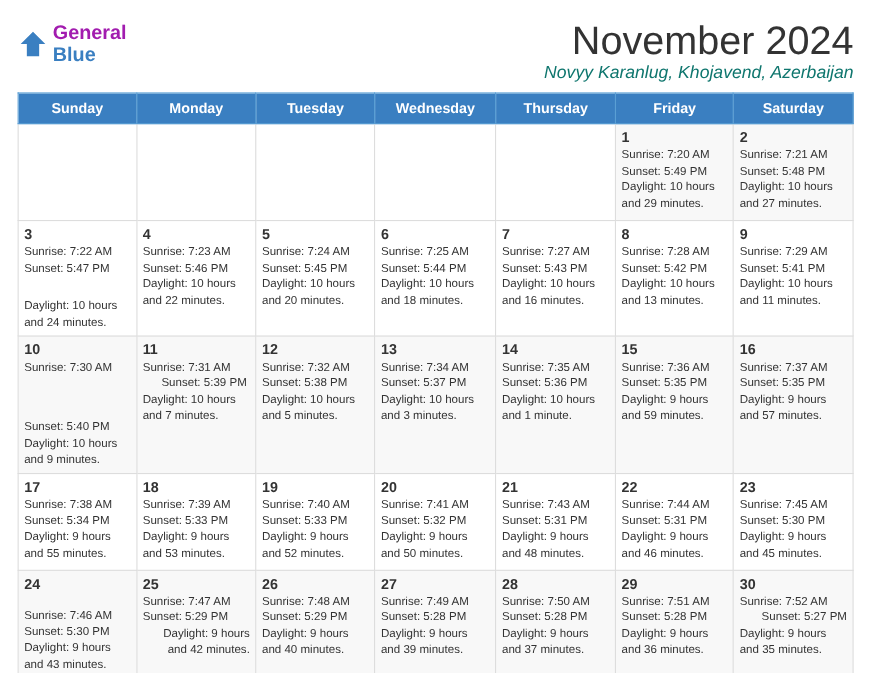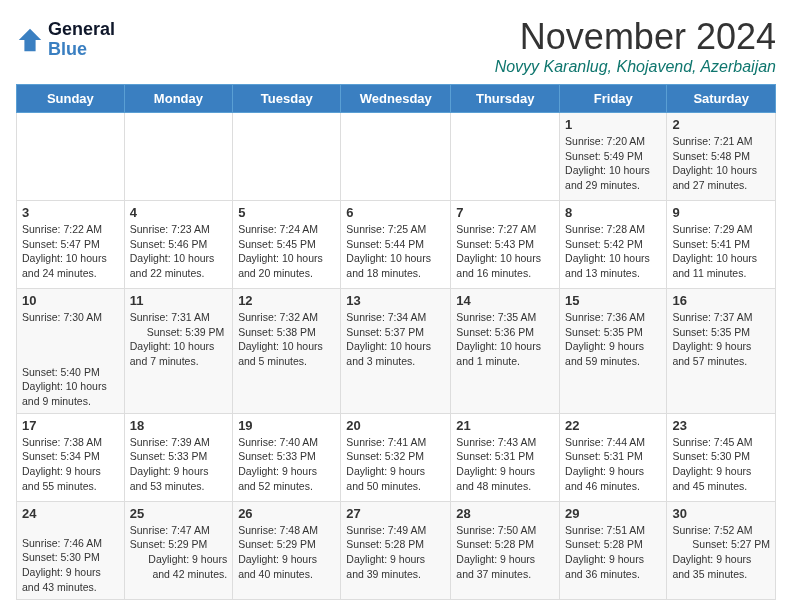--- a/index.html
+++ b/index.html
@@ -22,21 +22,21 @@
       margin-top: 4px;
     }
     .logo-text {
       display: flex;
       flex-direction: column;
       line-height: 1.1;
     }
     .logo-general {
       font-size: 18px;
       font-weight: bold;
-      color: #0f172a;
+      color: #a21caf;
     }
     .logo-blue {
       font-size: 18px;
       font-weight: bold;
       color: #3a7fc1;
     }
     .logo-icon {
       width: 28px;
       height: 28px;
       margin-right: 4px;
@@ -154,21 +154,21 @@
             <span style="display: block;">Daylight: 10 hours and 27 minutes.</span>
           </div>
         </td>
       </tr>
       <tr>
         <td>
           <span class="day-num">3</span>
           <div class="day-info">
             <span style="display: block;">Sunrise: 7:22 AM</span>
             <span style="display: block;">Sunset: 5:47 PM</span>
-            <span style="display: block;">Daylight: 10 hours and 24 minutes.</span>
+            <span style="display: block; margin-top: 20px;">Daylight: 10 hours and 24 minutes.</span>
           </div>
         </td>
         <td>
           <span class="day-num">4</span>
           <div class="day-info">
             <span style="display: block;">Sunrise: 7:23 AM</span>
             <span style="display: block;">Sunset: 5:46 PM</span>
             <span style="display: block;">Daylight: 10 hours and 22 minutes.</span>
           </div>
         </td>

